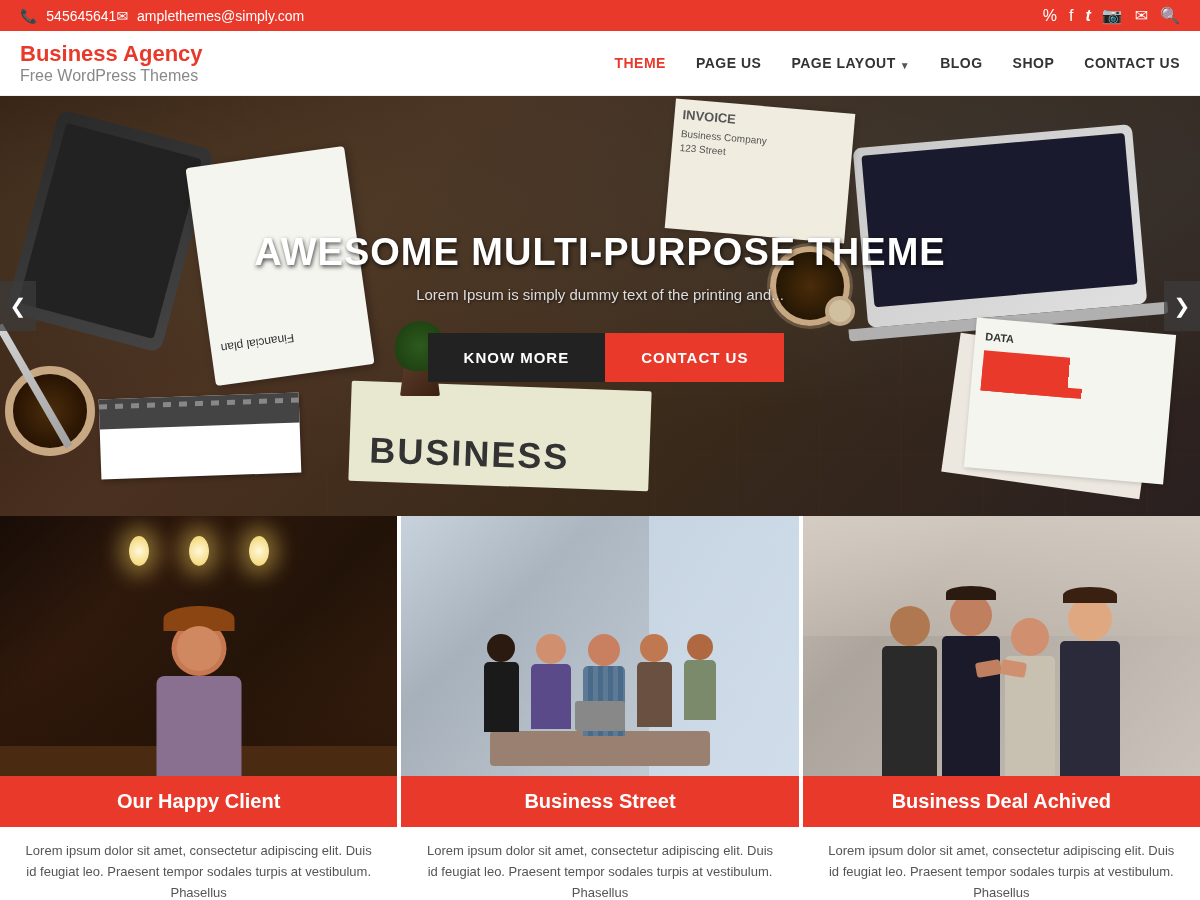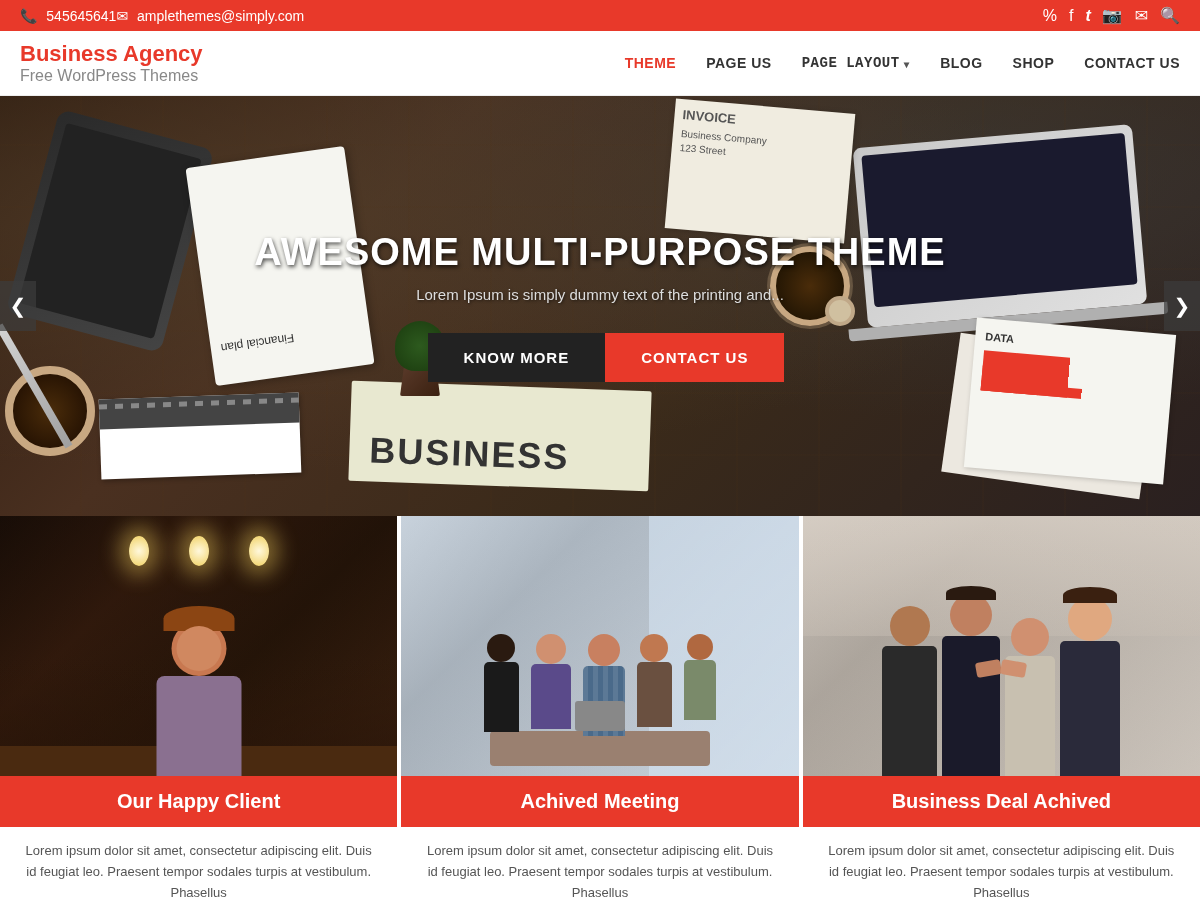--- a/index.html
+++ b/index.html
@@ -46,21 +46,21 @@
     }
     .nav a {
       text-decoration: none;
       color: #333;
       font-size: 14px;
       font-weight: 600;
       letter-spacing: 0.5px;
       cursor: pointer;
     }
     .nav .active { color: #e8392a; }
-    .nav .has-dropdown { display: flex; align-items: flex-end; gap: 4px; font-family: Liberation Mono, monospace; }
+    .nav .has-dropdown { display: flex; align-items: flex-end; gap: 4px; }
     .nav .dropdown-arrow { font-size: 10px; color: #555; }
 
     
     .hero {
       position: relative;
       width: 1200px;
       height: 420px;
       background: #3d2b1f;
       overflow: hidden;
       display: flex;
@@ -570,21 +570,21 @@
         </div>
 
         <div style="display:flex;flex-direction:column;align-items:center;">
           <div style="width:26px;height:26px;background:#b06840;border-radius:50%;"></div>
           <div style="width:32px;height:60px;background:#7a8a6a;border-radius:5px 5px 0 0;"></div>
         </div>
       </div>
 
       <div style="position:absolute;bottom:45px;left:50%;transform:translateX(-50%);width:50px;height:30px;background:#888;border-radius:3px;z-index:4;"></div>
     </div>
-    <div class="card-label">Achived Meeting</div>
+    <div class="card-label">Business Street</div>
     <div class="card-text">Lorem ipsum dolor sit amet, consectetur adipiscing elit. Duis id feugiat leo. Praesent tempor sodales turpis at vestibulum. Phasellus</div>
   </div>
 
   <div class="card-divider"></div>
 
   <div class="card">
     <div class="card-img-sim card-img-3">
       <div style="position:absolute;top:0;left:0;right:0;bottom:0;background:linear-gradient(rgba(200,195,185,0.2),rgba(180,175,165,0.2));z-index:1;"></div>
 
       <div style="position:absolute;top:0;left:0;right:0;height:120px;background:linear-gradient(rgba(220,210,200,0.8),rgba(200,190,180,0.5));z-index:0;"></div>

